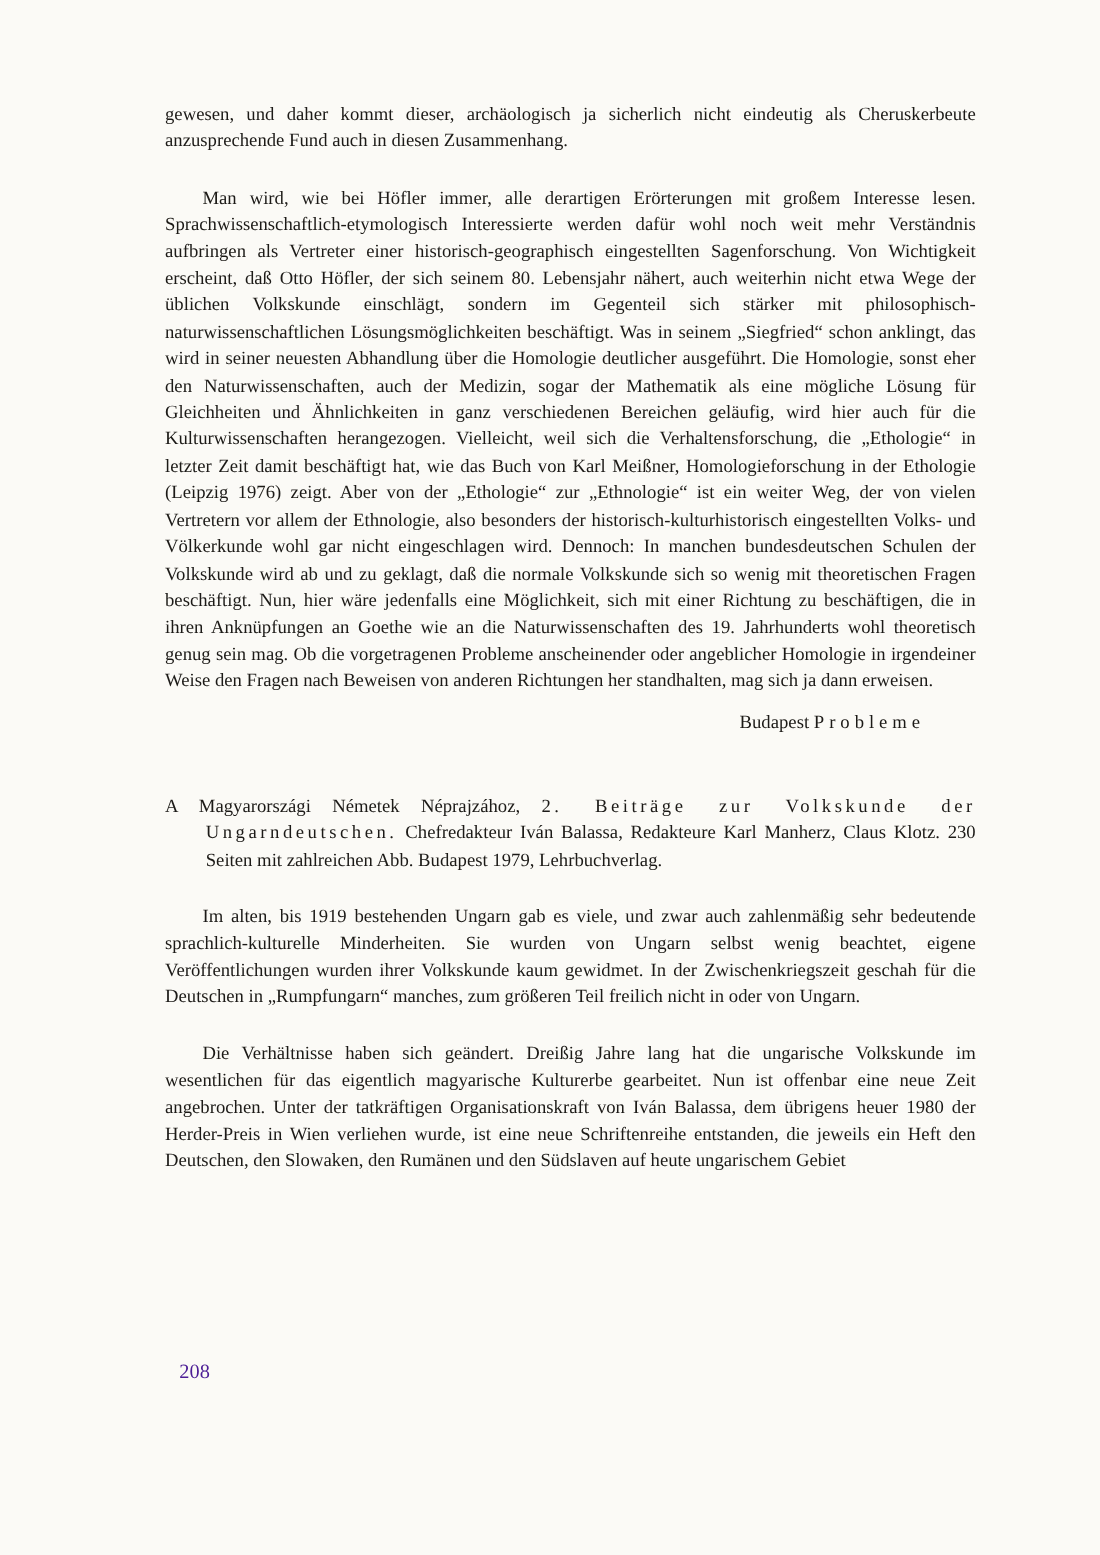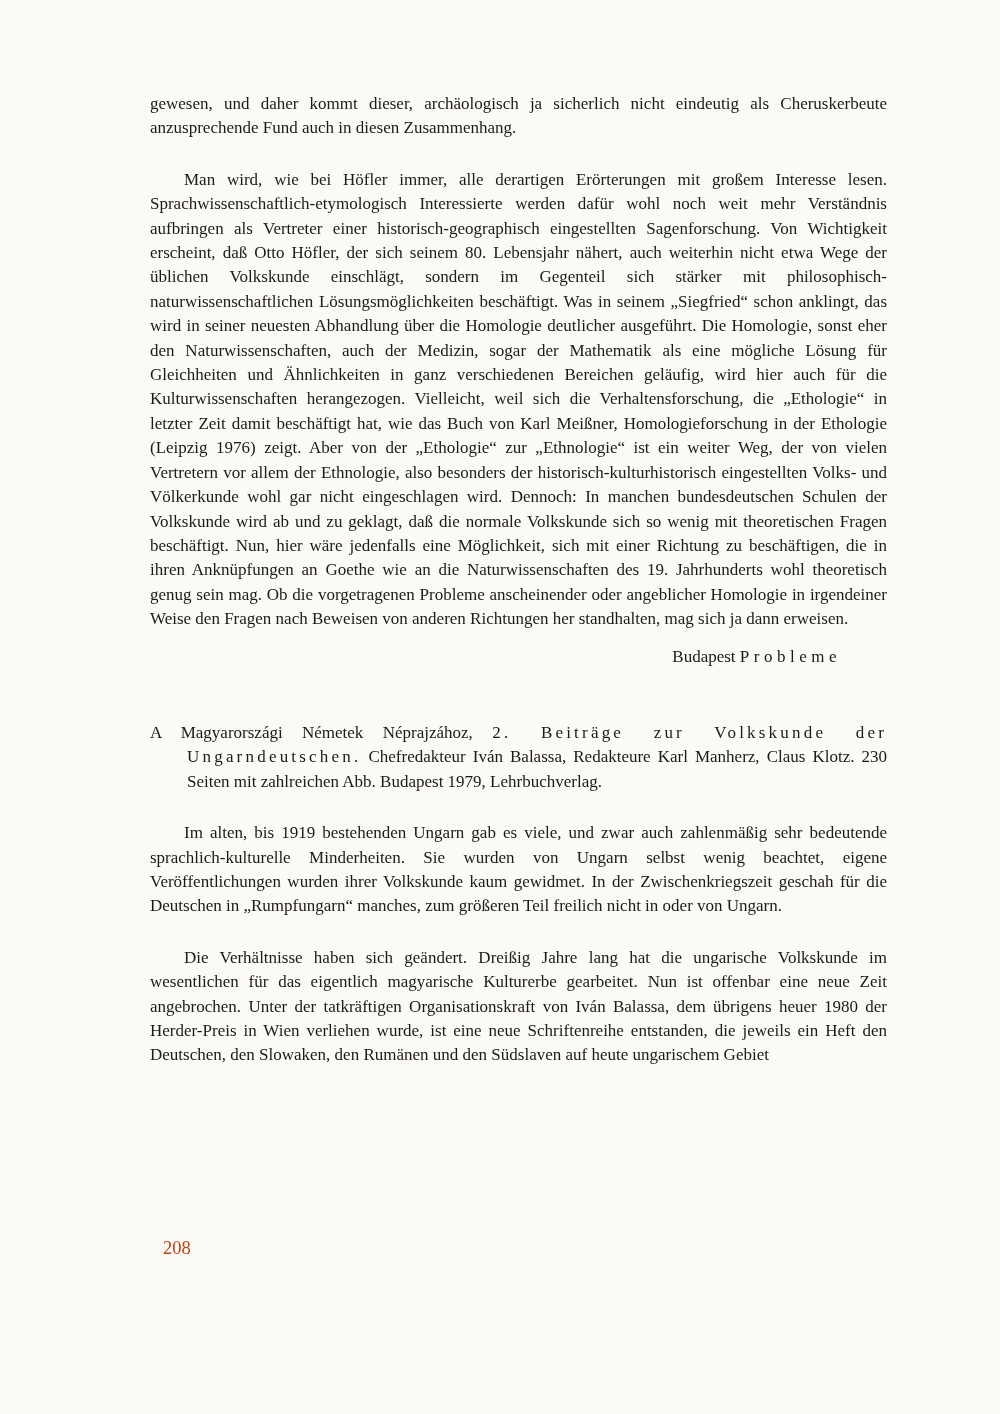--- a/index.html
+++ b/index.html
@@ -50,21 +50,21 @@
   .bold { font-weight: normal; }
   .spaced {
     letter-spacing: 3.2px;
     word-spacing: 7px;
   }
   .page-number {
     position: absolute;
     left: 163px;
     top: 1238px;
     font-size: 18.5px;
-    color: #c2410c;
+    color: #4c1d95;
   }
 </style>
 </head>
 <body>
 
 <div class="text-block">
 
   <p class="para-cont">gewesen, und daher kommt dieser, archäologisch ja sicherlich nicht eindeutig als Cheruskerbeute anzusprechende Fund auch in diesen Zusammenhang.</p>
 
   <p class="para">Man wird, wie bei Höfler immer, alle derartigen Erörterungen mit großem Interesse lesen. Sprachwissenschaftlich-etymologisch Interessierte werden dafür wohl noch weit mehr Verständnis aufbringen als Vertreter einer historisch-geographisch eingestellten Sagenforschung. Von Wichtigkeit erscheint, daß Otto Höfler, der sich seinem 80. Lebensjahr nähert, auch weiterhin nicht etwa Wege der üblichen Volkskunde einschlägt, sondern im Gegenteil sich stärker mit philosophisch-naturwissenschaftlichen Lösungsmöglichkeiten beschäftigt. Was in seinem „Siegfried“ schon anklingt, das wird in seiner neuesten Abhandlung über die Homologie deutlicher ausgeführt. Die Homologie, sonst eher den Naturwissenschaften, auch der Medizin, sogar der Mathematik als eine mögliche Lösung für Gleichheiten und Ähnlichkeiten in ganz verschiedenen Bereichen geläufig, wird hier auch für die Kulturwissenschaften herangezogen. Vielleicht, weil sich die Verhaltensforschung, die „Ethologie“ in letzter Zeit damit beschäftigt hat, wie das Buch von Karl Meißner, Homologieforschung in der Ethologie (Leipzig 1976) zeigt. Aber von der „Ethologie“ zur „Ethnologie“ ist ein weiter Weg, der von vielen Vertretern vor allem der Ethnologie, also besonders der historisch-kulturhistorisch eingestellten Volks- und Völkerkunde wohl gar nicht eingeschlagen wird. Dennoch: In manchen bundesdeutschen Schulen der Volkskunde wird ab und zu geklagt, daß die normale Volkskunde sich so wenig mit theoretischen Fragen beschäftigt. Nun, hier wäre jedenfalls eine Möglichkeit, sich mit einer Richtung zu beschäftigen, die in ihren Anknüpfungen an Goethe wie an die Naturwissenschaften des 19. Jahrhunderts wohl theoretisch genug sein mag. Ob die vorgetragenen Probleme anscheinender oder angeblicher Homologie in irgendeiner Weise den Fragen nach Beweisen von anderen Richtungen her standhalten, mag sich ja dann erweisen.</p>

